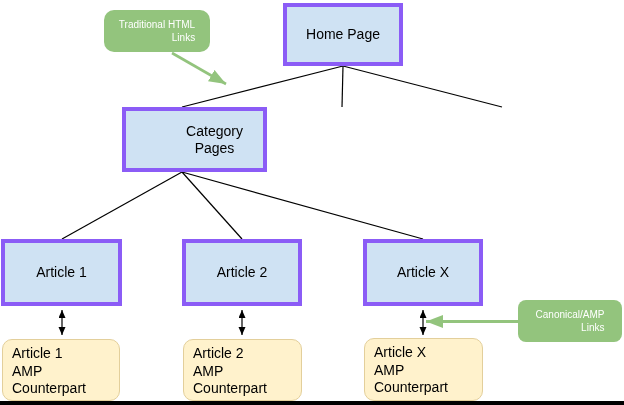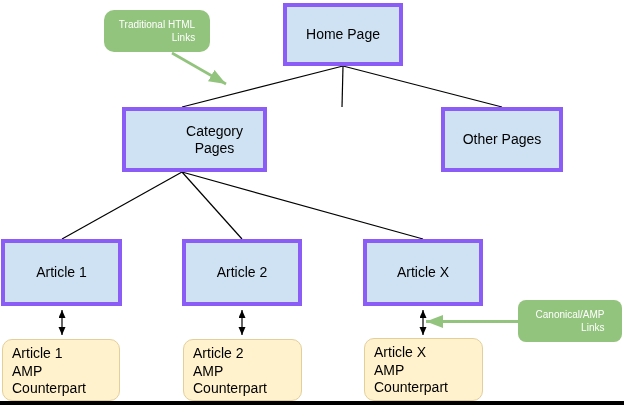--- a/index.html
+++ b/index.html
@@ -66,21 +66,20 @@
     <line x1="172" y1="53" x2="226" y2="84" stroke="#93c47d" stroke-width="2.6" marker-end="url(#greenhead)"></line>
     <line x1="519" y1="321.5" x2="426" y2="321.5" stroke="#93c47d" stroke-width="2.8" marker-end="url(#greenhead)"></line>
   </svg>
 
   <div class="node" style="left:283px;top:3px;width:120px;height:63px;">Home Page</div>
 
   <div class="node" style="left:122px;top:107px;width:145px;height:65px;padding-left:40px;">Category
 Pages</div>
 
 
-  <div class="node" style="left:441px;top:107px;width:122px;height:65px;">Other Pages</div>
 
   <div class="node" style="left:1px;top:239px;width:121px;height:67px;">Article 1</div>
 
   <div class="node" style="left:182px;top:239px;width:120px;height:67px;">Article 2</div>
 
   <div class="node" style="left:363px;top:239px;width:120px;height:67px;">Article X</div>
 
   <div class="amp" style="left:2px;top:339px;width:118px;height:62px;">Article 1
 AMP
 Counterpart</div>

